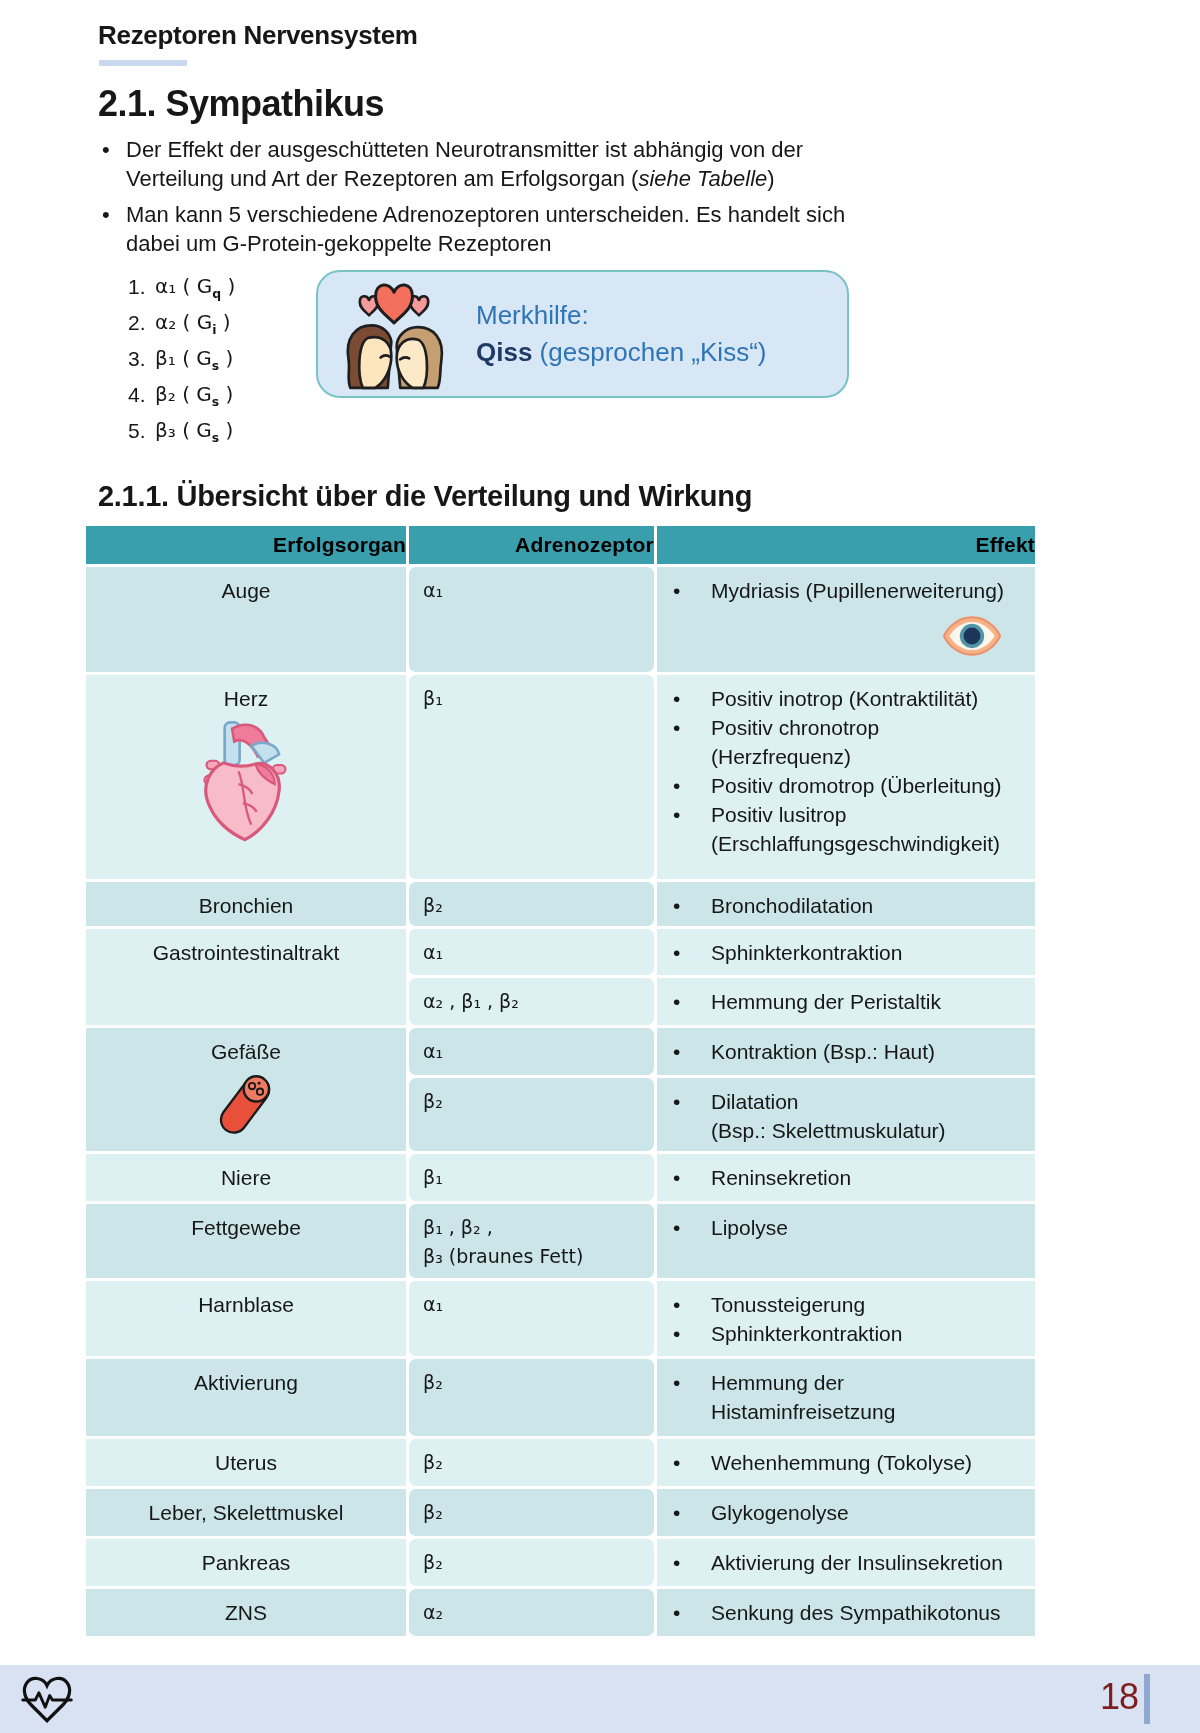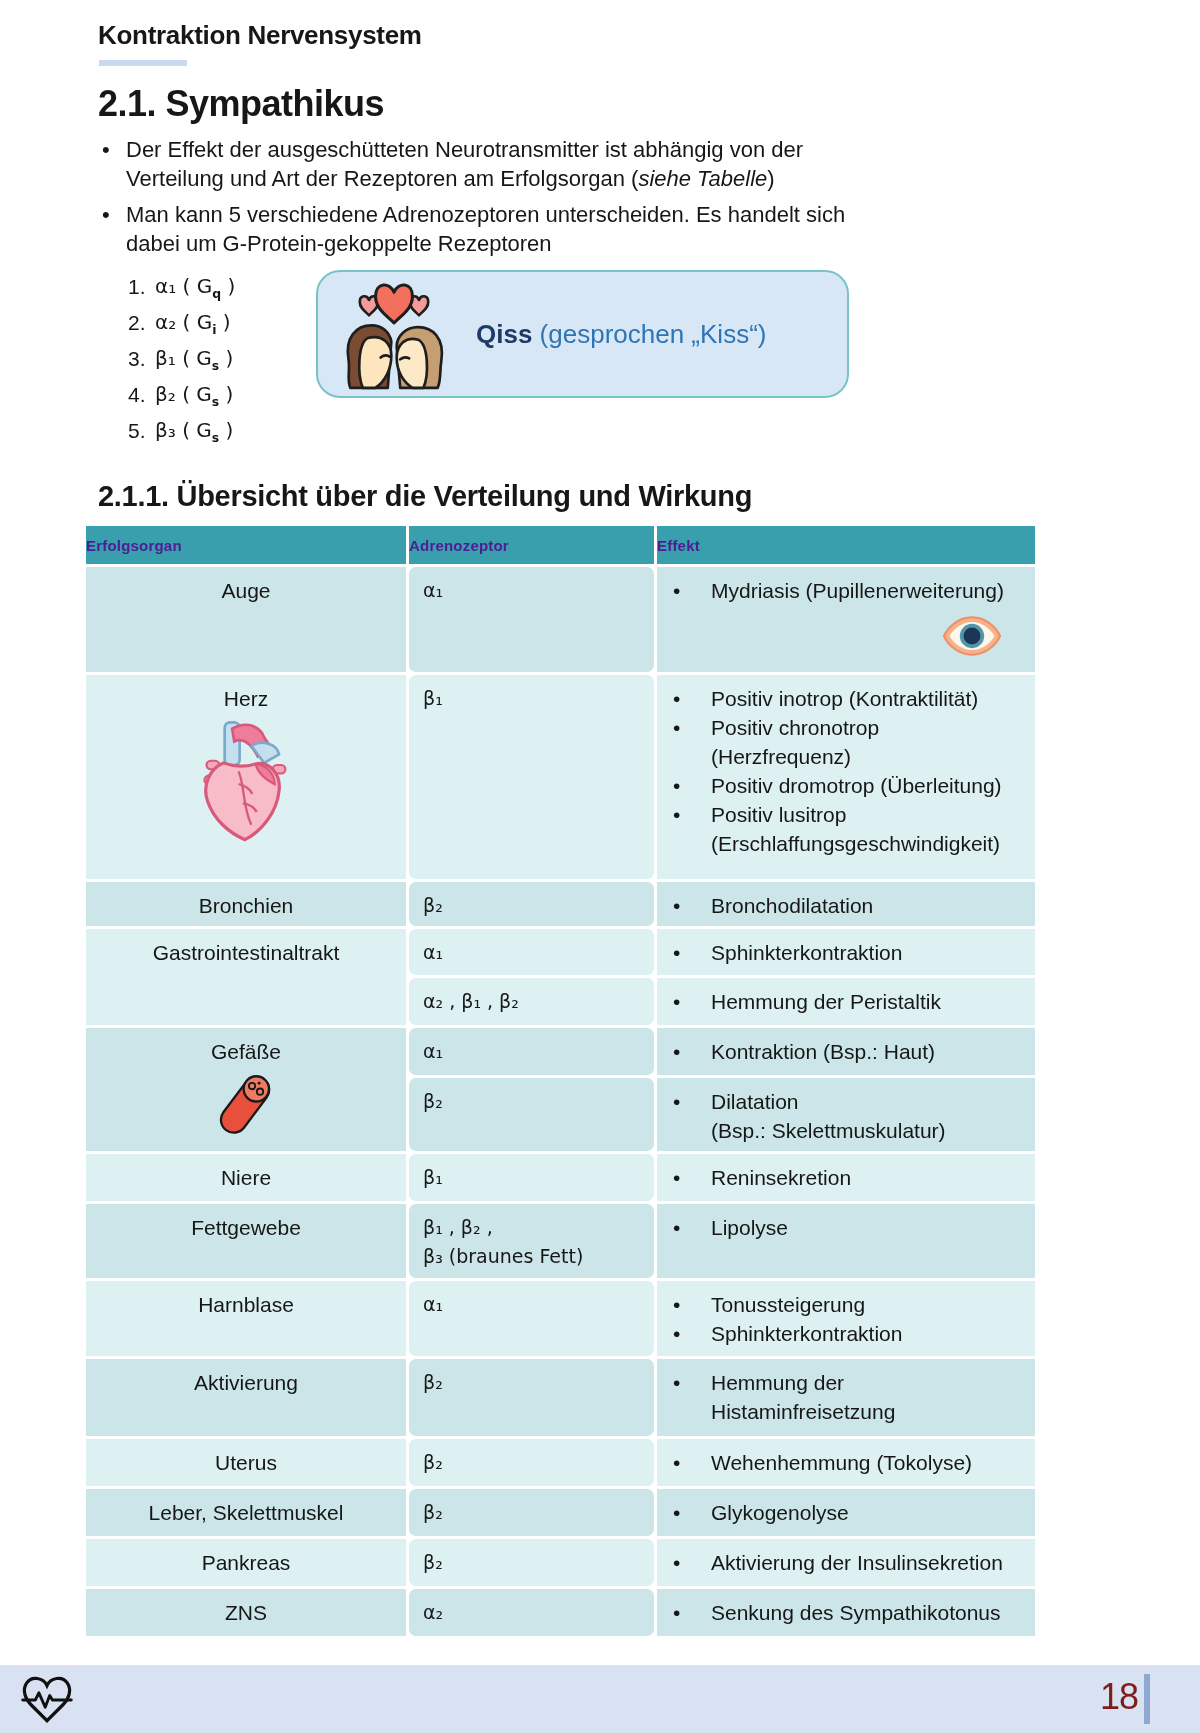--- a/index.html
+++ b/index.html
@@ -41,22 +41,22 @@
   .mnemonic-icon{margin:10px 0 0 18px;flex:0 0 auto;}
   .mnemonic-text{margin-left:24px;font-size:26px;line-height:37px;color:var(--mnemonic_blue,#2e75b5);}
   .mnemonic-text .term{font-weight:700;color:var(--mnemonic_navy,#1f3a67);}
   .h2{font-size:29px;font-weight:700;letter-spacing:-0.3px;margin-top:28px;}
   table.main{
     border-collapse:separate;border-spacing:3px;margin:10px 0 0 -3px;
     table-layout:fixed;width:955px;
   }
   col.c-organ{width:320px;} col.c-receptor{width:245px;} col.c-effect{width:378px;}
   th{
-    background:var(--accent_teal,#3a9fad);color:#4c1d95;font-size:15px;font-weight:700;
-    height:38px;text-align:left;letter-spacing:0.2px;
+    background:var(--accent_teal,#3a9fad);color:#000000;font-size:21px;font-weight:700;
+    height:38px;text-align:right;letter-spacing:0.2px;
   }
   td{vertical-align:top;font-size:21px;line-height:29px;}
   td.dark{background:var(--row_dark,#cce5e9);}
   td.light{background:var(--row_light,#ddf0f2);}
   td.organ{text-align:center;padding-top:9px;}
   td.receptor{
     padding:9px 0 0 14px;font-family:"DejaVu Sans",sans-serif;font-size:19px;
     white-space:pre-line;
     border-radius:7px;
   }
@@ -78,21 +78,21 @@
     position:absolute;right:50px;top:9px;width:6px;height:50px;
     background:var(--footer_bar,#8fa8d0);
   }
 </style>
 </head>
 <body>
 
 <div class="content">
 
   <div class="pad">
-    <div class="eyebrow">Kontraktion Nervensystem</div>
+    <div class="eyebrow">Rezeptoren Nervensystem</div>
     <div class="eyebrow-underline"></div>
     <div class="h1">2.1. Sympathikus</div>
 
     <ul class="bullets">
       <li><span>Der Effekt der ausgeschütteten Neurotransmitter ist abhängig von der
 Verteilung und Art der Rezeptoren am Erfolgsorgan (</span><span class="it">siehe Tabelle</span><span>)</span></li>
       <li>Man kann 5 verschiedene Adrenozeptoren unterscheiden. Es handelt sich
 dabei um G-Protein-gekoppelte Rezeptoren</li>
     </ul>
 
@@ -129,20 +129,21 @@
               <path transform="translate(65,20) scale(2.3)" stroke-width="1.5" fill="#f4705e" d="M0 -4 C -2 -9, -9 -9, -9 -2 C -9 4, -4 7, 0 11 C 4 7, 9 4, 9 -2 C 9 -9, 2 -9, 0 -4 Z"></path>
               <path fill="#7b4b33" d="M14 86 C10 62 22 48 40 48 C52 48 60 56 62 66 L58 118 L16 118 C12 108 16 98 14 86 Z"></path>
               <path fill="#fde5bd" d="M36 62 C52 58 62 68 62 82 C62 98 54 112 44 118 L30 118 C24 104 24 68 36 62 Z"></path>
               <path fill="#c59f72" d="M118 88 C122 62 108 50 92 50 C78 50 68 60 68 72 L72 118 L114 118 C118 108 116 100 118 88 Z"></path>
               <path fill="#fbe9c8" d="M92 64 C78 60 68 70 68 84 C68 100 76 112 86 118 L98 118 C104 104 104 70 92 64 Z"></path>
               <path fill="none" stroke-linecap="round" d="M50 84 q5 -4 10 -1 M72 86 q5 -4 10 -1"></path>
             </g>
           </svg>
         </div>
         <div class="mnemonic-text">
+          <div>Merkhilfe:</div>
           <div><span class="term">Qiss</span><span> (gesprochen „Kiss“)</span></div>
         </div>
       </div>
     </div>
 
     <div class="h2">2.1.1. Übersicht über die Verteilung und Wirkung</div>
   </div>
 
   <table class="main">
     <colgroup>

